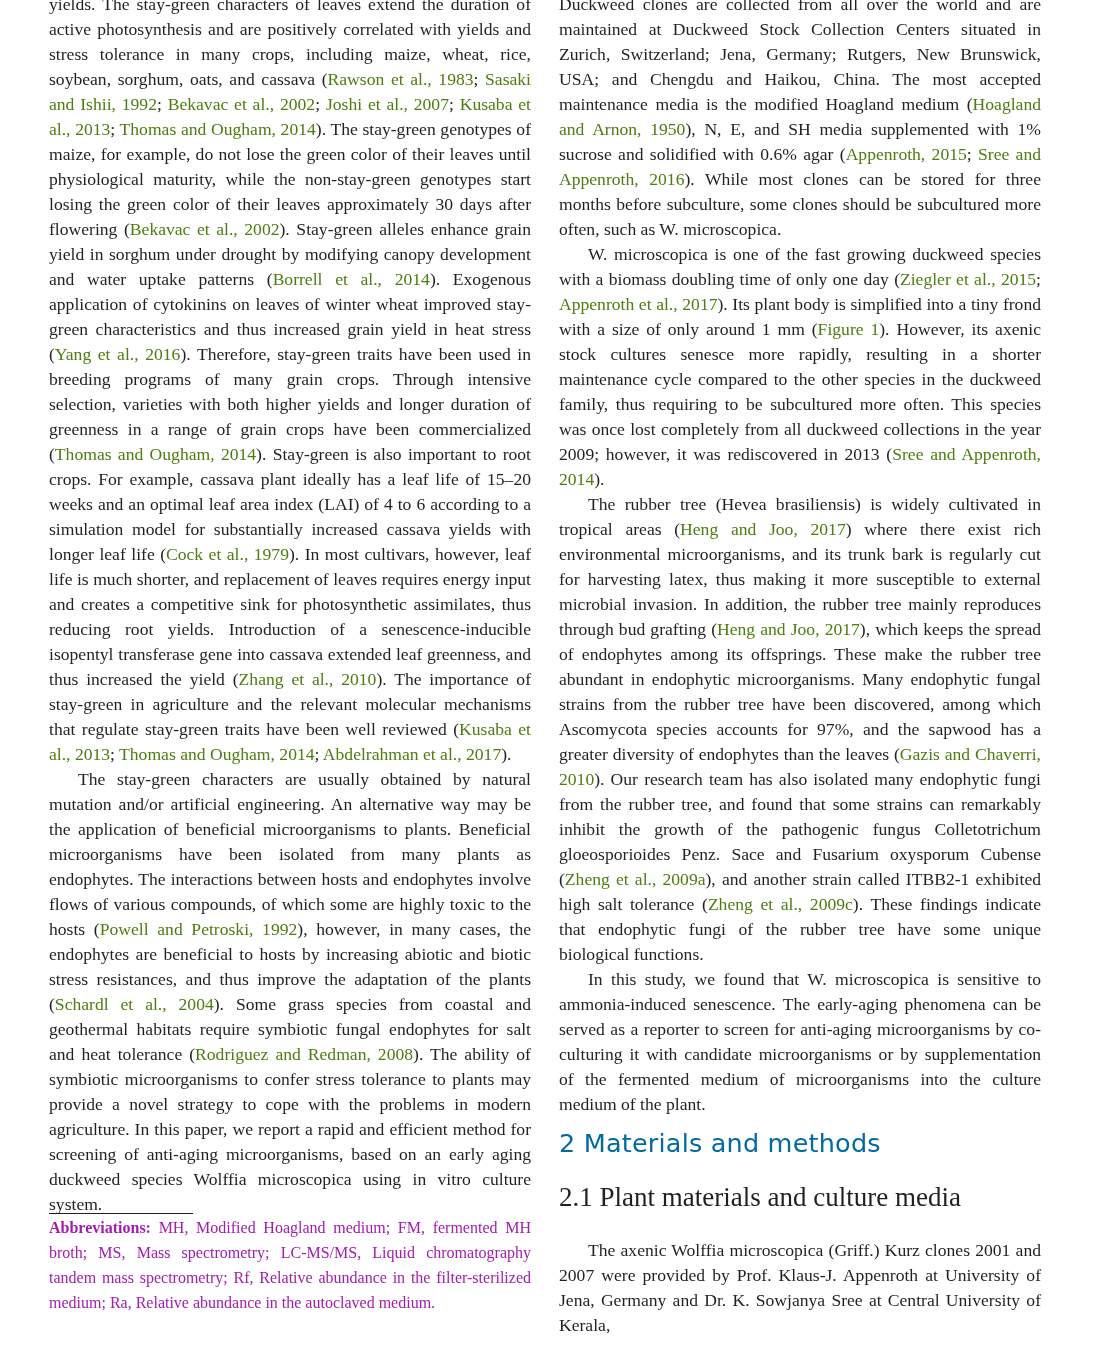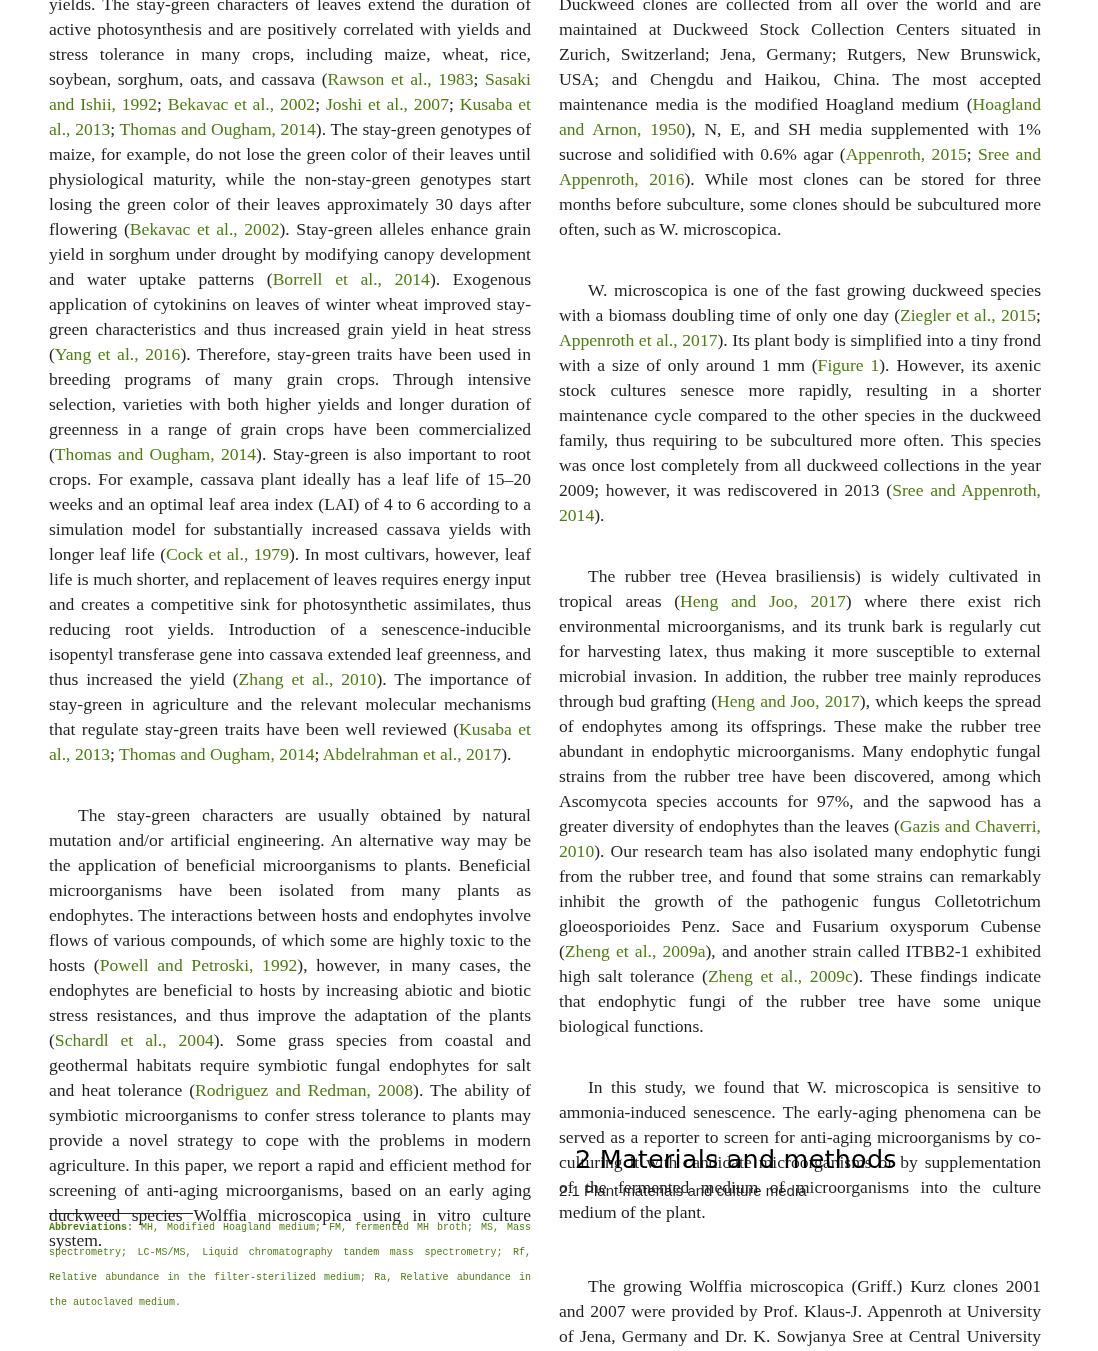--- a/index.html
+++ b/index.html
@@ -1,28 +1,28 @@
 <!DOCTYPE html>
 <html><head>
 <meta charset="utf-8">
 <style>
   html, body { margin: 0; padding: 0; background: #ffffff; }
   body { width: 1098px; height: 1351px; position: relative; overflow: hidden; }
   .col { position: absolute; font-family: "Liberation Serif", "DejaVu Serif", serif; font-size: 17.6px; line-height: 25px; color: #231f20; text-align: justify; }
   #col-left { left: 49px; top: -8px; width: 482px; }
   #col-right { left: 559px; top: -8px; width: 482px; }
   .para { margin: 0; }
-  .para.indent { text-indent: 29px; margin-top: 36px; }
+  .para.indent { text-indent: 29px; }
   .cite { color: #4d7c0f; }
   .it { }
   .footnote-rule { position: absolute; left: 49px; top: 1213px; width: 144px; height: 0; border-top: 1px solid #231f20; }
-  .footnote { position: absolute; left: 49px; top: 1215px; width: 482px; font-family: Liberation Mono, monospace; font-size: 10px; line-height: 25px; color: #4d7c0f; text-align: justify; }
+  .footnote { position: absolute; left: 49px; top: 1215px; width: 482px; font-family: Liberation Serif, serif; font-size: 16px; line-height: 25px; color: #a21caf; text-align: justify; }
   .footnote b { font-weight: bold; }
-  .h1 { position: absolute; left: 559px; top: 1128px; font-family: "DejaVu Sans", "Liberation Sans", sans-serif; font-size: 25.5px; color: #000000; margin: 16px; font-weight: normal; letter-spacing: 0.2px; }
-  .h2 { position: absolute; left: 559px; top: 1182px; font-family: Liberation Sans, sans-serif; font-size: 15px; color: #231f20; margin: 0; font-weight: normal; }
+  .h1 { position: absolute; left: 559px; top: 1128px; font-family: "DejaVu Sans", "Liberation Sans", sans-serif; font-size: 25.5px; color: #0369a1; margin: 0; font-weight: normal; letter-spacing: 0.2px; }
+  .h2 { position: absolute; left: 559px; top: 1182px; font-family: Liberation Serif, serif; font-size: 27px; color: #231f20; margin: 0; font-weight: normal; }
   #sec-body { position: absolute; left: 559px; top: 1238px; width: 482px; font-family: "Liberation Serif", "DejaVu Serif", serif; font-size: 17.6px; line-height: 25px; color: #231f20; text-align: justify; }
 </style>
 </head>
 <body>
 
 <div id="col-left" class="col">
     <p class="para"><span>yields. The stay-green characters of leaves extend the duration of active photosynthesis and are positively correlated with yields and stress tolerance in many crops, including maize, wheat, rice, soybean, sorghum, oats, and cassava (</span><span class="cite">Rawson et al., 1983</span><span>; </span><span class="cite">Sasaki and Ishii, 1992</span><span>; </span><span class="cite">Bekavac et al., 2002</span><span>; </span><span class="cite">Joshi et al., 2007</span><span>; </span><span class="cite">Kusaba et al., 2013</span><span>; </span><span class="cite">Thomas and Ougham, 2014</span><span>). The stay-green genotypes of maize, for example, do not lose the green color of their leaves until physiological maturity, while the non-stay-green genotypes start losing the green color of their leaves approximately 30 days after flowering (</span><span class="cite">Bekavac et al., 2002</span><span>). Stay-green alleles enhance grain yield in sorghum under drought by modifying canopy development and water uptake patterns (</span><span class="cite">Borrell et al., 2014</span><span>). Exogenous application of cytokinins on leaves of winter wheat improved stay-green characteristics and thus increased grain yield in heat stress (</span><span class="cite">Yang et al., 2016</span><span>). Therefore, stay-green traits have been used in breeding programs of many grain crops. Through intensive selection, varieties with both higher yields and longer duration of greenness in a range of grain crops have been commercialized (</span><span class="cite">Thomas and Ougham, 2014</span><span>). Stay-green is also important to root crops. For example, cassava plant ideally has a leaf life of 15–20 weeks and an optimal leaf area index (LAI) of 4 to 6 according to a simulation model for substantially increased cassava yields with longer leaf life (</span><span class="cite">Cock et al., 1979</span><span>). In most cultivars, however, leaf life is much shorter, and replacement of leaves requires energy input and creates a competitive sink for photosynthetic assimilates, thus reducing root yields. Introduction of a senescence-inducible isopentyl transferase gene into cassava extended leaf greenness, and thus increased the yield (</span><span class="cite">Zhang et al., 2010</span><span>). The importance of stay-green in agriculture and the relevant molecular mechanisms that regulate stay-green traits have been well reviewed (</span><span class="cite">Kusaba et al., 2013</span><span>; </span><span class="cite">Thomas and Ougham, 2014</span><span>; </span><span class="cite">Abdelrahman et al., 2017</span><span>).</span></p>
     <p class="para indent"><span>The stay-green characters are usually obtained by natural mutation and/or artificial engineering. An alternative way may be the application of beneficial microorganisms to plants. Beneficial microorganisms have been isolated from many plants as endophytes. The interactions between hosts and endophytes involve flows of various compounds, of which some are highly toxic to the hosts (</span><span class="cite">Powell and Petroski, 1992</span><span>), however, in many cases, the endophytes are beneficial to hosts by increasing abiotic and biotic stress resistances, and thus improve the adaptation of the plants (</span><span class="cite">Schardl et al., 2004</span><span>). Some grass species from coastal and geothermal habitats require symbiotic fungal endophytes for salt and heat tolerance (</span><span class="cite">Rodriguez and Redman, 2008</span><span>). The ability of symbiotic microorganisms to confer stress tolerance to plants may provide a novel strategy to cope with the problems in modern agriculture. In this paper, we report a rapid and efficient method for screening of anti-aging microorganisms, based on an early aging duckweed species </span><span class="it">Wolffia microscopica</span><span> using </span><span class="it">in vitro</span><span> culture system.</span></p>
   </div>
 
@@ -32,14 +32,14 @@
 <div id="col-right" class="col">
     <p class="para"><span>Duckweed clones are collected from all over the world and are maintained at Duckweed Stock Collection Centers situated in Zurich, Switzerland; Jena, Germany; Rutgers, New Brunswick, USA; and Chengdu and Haikou, China. The most accepted maintenance media is the modified Hoagland medium (</span><span class="cite">Hoagland and Arnon, 1950</span><span>), N, E, and SH media supplemented with 1% sucrose and solidified with 0.6% agar (</span><span class="cite">Appenroth, 2015</span><span>; </span><span class="cite">Sree and Appenroth, 2016</span><span>). While most clones can be stored for three months before subculture, some clones should be subcultured more often, such as </span><span class="it">W. microscopica</span><span>.</span></p>
     <p class="para indent"><span class="it">W. microscopica</span><span> is one of the fast growing duckweed species with a biomass doubling time of only one day (</span><span class="cite">Ziegler et al., 2015</span><span>; </span><span class="cite">Appenroth et al., 2017</span><span>). Its plant body is simplified into a tiny frond with a size of only around 1 mm (</span><span class="cite">Figure 1</span><span>). However, its axenic stock cultures senesce more rapidly, resulting in a shorter maintenance cycle compared to the other species in the duckweed family, thus requiring to be subcultured more often. This species was once lost completely from all duckweed collections in the year 2009; however, it was rediscovered in 2013 (</span><span class="cite">Sree and Appenroth, 2014</span><span>).</span></p>
     <p class="para indent"><span>The rubber tree (</span><span class="it">Hevea brasiliensis</span><span>) is widely cultivated in tropical areas (</span><span class="cite">Heng and Joo, 2017</span><span>) where there exist rich environmental microorganisms, and its trunk bark is regularly cut for harvesting latex, thus making it more susceptible to external microbial invasion. In addition, the rubber tree mainly reproduces through bud grafting (</span><span class="cite">Heng and Joo, 2017</span><span>), which keeps the spread of endophytes among its offsprings. These make the rubber tree abundant in endophytic microorganisms. Many endophytic fungal strains from the rubber tree have been discovered, among which </span><span class="it">Ascomycota</span><span> species accounts for 97%, and the sapwood has a greater diversity of endophytes than the leaves (</span><span class="cite">Gazis and Chaverri, 2010</span><span>). Our research team has also isolated many endophytic fungi from the rubber tree, and found that some strains can remarkably inhibit the growth of the pathogenic fungus </span><span class="it">Colletotrichum gloeosporioides</span><span> Penz. Sace and </span><span class="it">Fusarium oxysporum</span><span> Cubense (</span><span class="cite">Zheng et al., 2009a</span><span>), and another strain called ITBB2-1 exhibited high salt tolerance (</span><span class="cite">Zheng et al., 2009c</span><span>). These findings indicate that endophytic fungi of the rubber tree have some unique biological functions.</span></p>
     <p class="para indent"><span>In this study, we found that </span><span class="it">W. microscopica</span><span> is sensitive to ammonia-induced senescence. The early-aging phenomena can be served as a reporter to screen for anti-aging microorganisms by co-culturing it with candidate microorganisms or by supplementation of the fermented medium of microorganisms into the culture medium of the plant.</span></p>
   </div>
 
 <h2 class="h1">2 Materials and methods</h2>
 <h3 class="h2">2.1 Plant materials and culture media</h3>
 <div id="sec-body">
-    <p class="para indent"><span>The growing </span><span class="it">Wolffia microscopica</span><span> (Griff.) Kurz clones 2001 and 2007 were provided by Prof. Klaus-J. Appenroth at University of Jena, Germany and Dr. K. Sowjanya Sree at Central University of Kerala,</span></p>
+    <p class="para indent"><span>The axenic </span><span class="it">Wolffia microscopica</span><span> (Griff.) Kurz clones 2001 and 2007 were provided by Prof. Klaus-J. Appenroth at University of Jena, Germany and Dr. K. Sowjanya Sree at Central University of Kerala,</span></p>
   </div>
 
 </body></html>

